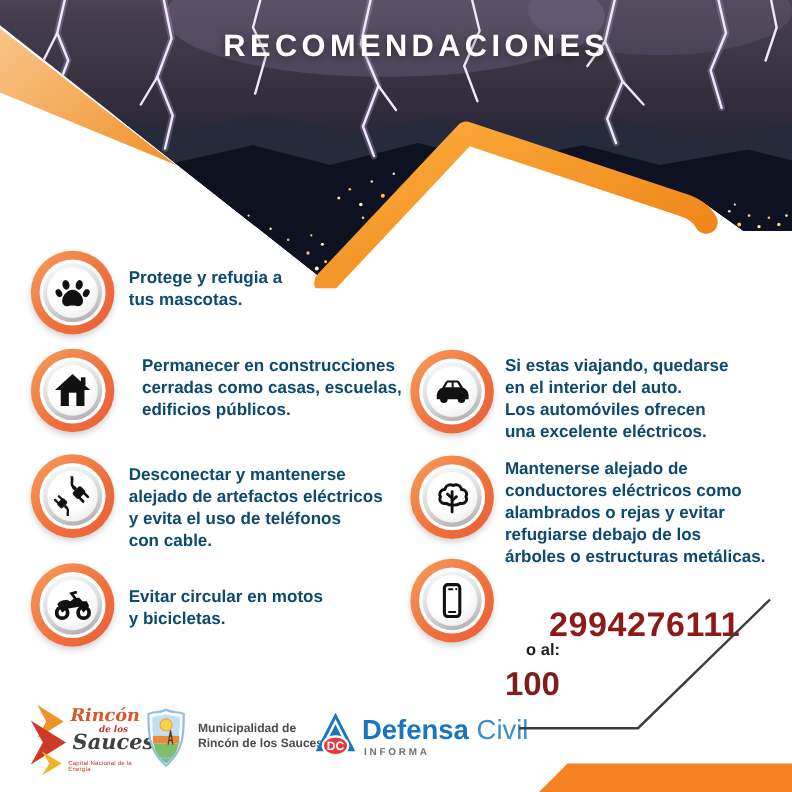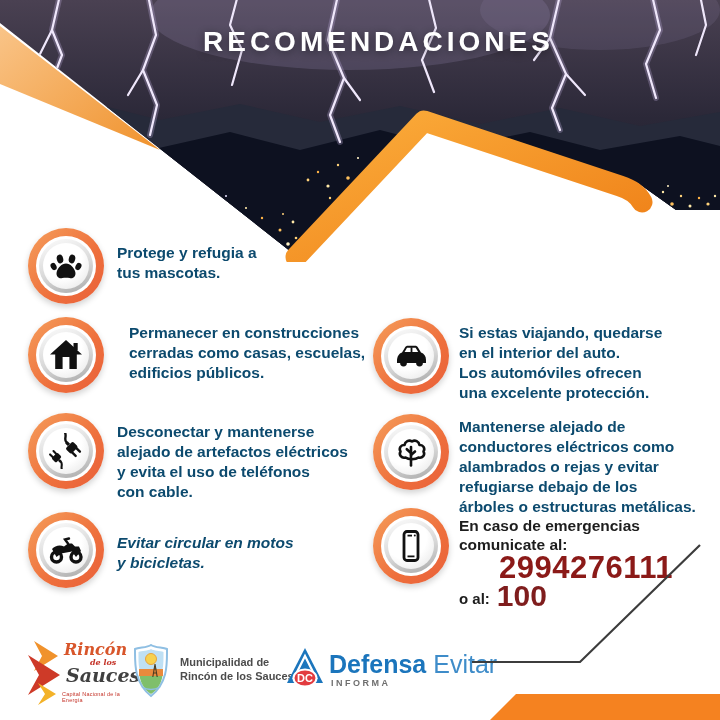--- a/index.html
+++ b/index.html
@@ -19,21 +19,21 @@
   .badge .b-metal{position:absolute;inset:11px;border-radius:50%;
          background:linear-gradient(160deg,#fdfdfd 0%,#d8d8d8 55%,#a8a8a8 100%);}
   .badge .b-face{position:absolute;inset:15px;border-radius:50%;
          background:radial-gradient(circle at 38% 32%,#ffffff 50%,#efefef 78%,#dcdcdc 100%);
          display:flex;align-items:center;justify-content:center;}
   .item-text{position:absolute;font-size:15.5px;font-weight:bold;line-height:20px;
              color:#0c4a6e;white-space:pre-line;}
   
   .em-intro{position:absolute;left:459px;top:516px;font-size:15.5px;font-weight:bold;line-height:19px;white-space:pre-line;}
   .em-number{position:absolute;left:459px;top:550px;font-size:31px;font-weight:800;color:#8B1A18;letter-spacing:.5px;margin-left:40px;}
-  .em-alt{position:absolute;left:459px;top:582px;display:flex;align-items:flex-end;gap:7px;}
+  .em-alt{position:absolute;left:459px;top:582px;display:flex;align-items:flex-end;gap:7px;flex-direction:column;}
   .em-alt .pfx{font-size:15px;font-weight:bold;color:#1d1d1d;padding-bottom:3px;}
   .em-alt .num{font-size:30px;font-weight:800;color:#7f1d1d;line-height:28px;}
   
   .rincon{position:absolute;left:28px;top:641px;width:110px;height:64px;}
   .rincon .t1{position:absolute;left:36px;top:-1px;font:italic 700 16px "DejaVu Serif",serif;color:#D8562B;}
   .rincon .t2{position:absolute;left:62px;top:16px;font:italic 700 8px "DejaVu Serif",serif;color:#C43227;}
   .rincon .t3{position:absolute;left:38px;top:23px;font:italic 700 19px "DejaVu Serif",serif;color:#404040;}
   .rincon .tag{position:absolute;left:34px;top:50px;font-size:5.5px;color:#C43227;letter-spacing:.2px;}
   .muni{position:absolute;left:131px;top:644px;display:flex;align-items:flex-start;}
   .muni-text{position:absolute;left:49px;top:11px;font-size:11px;font-weight:bold;color:#4c4c4c;
@@ -221,40 +221,40 @@
       <div class="b-metal"></div>
     <div class="b-face">
         <svg width="36" height="36" viewBox="0 0 36 36">
       <circle cx="8.5" cy="25" r="5" stroke="#111" stroke-width="3.4" fill="none"></circle>
       <circle cx="28" cy="25" r="5" stroke="#111" stroke-width="3.4" fill="none"></circle>
       <path d="M4 17 C7 13.5 12 12.5 16 14.5 L20 11.5 24 11.5 27 14.5 31 14.5 33 19 28 25 24 19.5 13 21.5 8.5 25 Z" fill="#111"></path>
       <path d="M20 11.5 L17 7.5 21 6.5" stroke="#111" stroke-width="2.4" fill="none" stroke-linecap="round"></path>
     </svg>
       </div>
   </div>
-  <div class="item-text" style="left:117px;top:533px;width:250px;font-style:italic;">Evitar circular en motos
+  <div class="item-text" style="left:117px;top:533px;width:250px;">Evitar circular en motos
 y bicicletas.</div>
 
   <div class="badge" style="left:373px;top:318px;">
     <div class="b-white"></div>
       <div class="b-metal"></div>
     <div class="b-face">
         <svg width="36" height="36" viewBox="0 0 36 36">
       <path d="M4 23 C4 18.5 6 15.5 9 14.5 L12 9.5 C12.5 8.3 13.6 7.8 15 7.8 H22 C23.4 7.8 24.5 8.3 25 9.5 L28 14.5 C31 15.5 33 18 33 22 V25 H4 Z" fill="#111"></path>
       <path d="M14 9.8 H22.6 L25.2 14 H11.6 Z" fill="#fff"></path>
       <rect x="17.6" y="9.3" width="1.8" height="5.2" fill="#111"></rect>
       <circle cx="10.5" cy="25" r="3.4" fill="#111"></circle>
           <circle cx="26.5" cy="25" r="3.4" fill="#111"></circle>
     </svg>
       </div>
   </div>
   <div class="item-text" style="left:459px;top:323px;width:260px;">Si estas viajando, quedarse
 en el interior del auto.
 Los automóviles ofrecen
-una excelente protección.</div>
+una excelente eléctricos.</div>
 
   <div class="badge" style="left:373px;top:414px;">
     <div class="b-white"></div>
       <div class="b-metal"></div>
     <div class="b-face">
         <svg width="36" height="36" viewBox="0 0 36 36" fill="none" stroke="#111" stroke-width="2.6" stroke-linecap="round" stroke-linejoin="round">
       <path d="M12.5 23.5 C8.5 24.5 5.5 21 7.5 17.5 C5.5 14.5 8 10.5 11.5 11 C12 7.5 16 5.5 19 7.5 C22 5.5 26 7.5 26.5 11 C30 10.5 32.5 14.5 30.5 17.5 C32.5 21 29.5 24.5 25.5 23.5 C22.5 25.8 15.5 25.8 12.5 23.5 Z"></path>
       <path d="M18 13 V31.5"></path>
           <path d="M18 19 L13.8 15.2"></path>
           <path d="M18 21 L22 17.5"></path>
@@ -272,22 +272,20 @@
       <div class="b-metal"></div>
     <div class="b-face">
         <svg width="36" height="36" viewBox="0 0 36 36">
       <rect x="11" y="3.5" width="14" height="29" rx="3" fill="none" stroke="#111" stroke-width="2.8"></rect>
       <line x1="14.5" y1="7.6" x2="19" y2="7.6" stroke="#111" stroke-width="1.8"></line>
       <circle cx="21.8" cy="7.6" r="1" fill="#111"></circle>
       <line x1="14.5" y1="28.4" x2="21.5" y2="28.4" stroke="#111" stroke-width="1.8"></line>
     </svg>
       </div>
   </div>
-  <div class="em-intro">En caso de emergencias
-comunicate al:</div>
   <div class="em-number">2994276111</div>
   <div class="em-alt">
     <span class="pfx">o al:</span>
     <span class="num">100</span>
   </div>
 
   <div class="rincon">
     <svg width="36" height="66" viewBox="0 0 36 66" style="position:absolute;left:0;top:0;">
       <polygon points="6,0 30,15 6,30 14,15" fill="#F0922C"></polygon>
       <polygon points="0,14 32,34 0,54 11,34" fill="#CE3A28"></polygon>
@@ -313,21 +311,21 @@
 Rincón de los Sauces</span>
   </div>
 
   <div class="defensa">
     <svg width="40" height="44" viewBox="0 0 40 44" style="position:absolute;left:0;top:0;">
       <polygon points="20,2 38,37 2,37" fill="#1B75BC"></polygon>
       <polygon points="20,10 31,32 9,32" fill="none" stroke="#ffffff" stroke-width="2.2"></polygon>
       <ellipse cx="20" cy="32" rx="11.5" ry="8.5" fill="#E23B3F" stroke="#ffffff" stroke-width="2"></ellipse>
       <text x="20" y="36" font-size="11" font-weight="bold" fill="#ffffff" text-anchor="middle" font-family="Liberation Sans, sans-serif">DC</text>
     </svg>
-    <div class="name"><span class="nb">Defensa</span> <span class="nr">Evitar</span></div>
+    <div class="name"><span class="nb">Defensa</span> <span class="nr">Civil</span></div>
     <div class="sub">INFORMA</div>
   </div>
 
   <svg class="abs" style="left:0;top:0;pointer-events:none;" width="720" height="720" viewBox="0 0 720 720">
     <polyline points="472,662 580,662 700,545" fill="none" stroke="#3c3c3c" stroke-width="2.2"></polyline>
     <polygon points="490,720 516,694 720,694 720,720" fill="#F58220"></polygon>
   </svg>
 
 </div>
 

